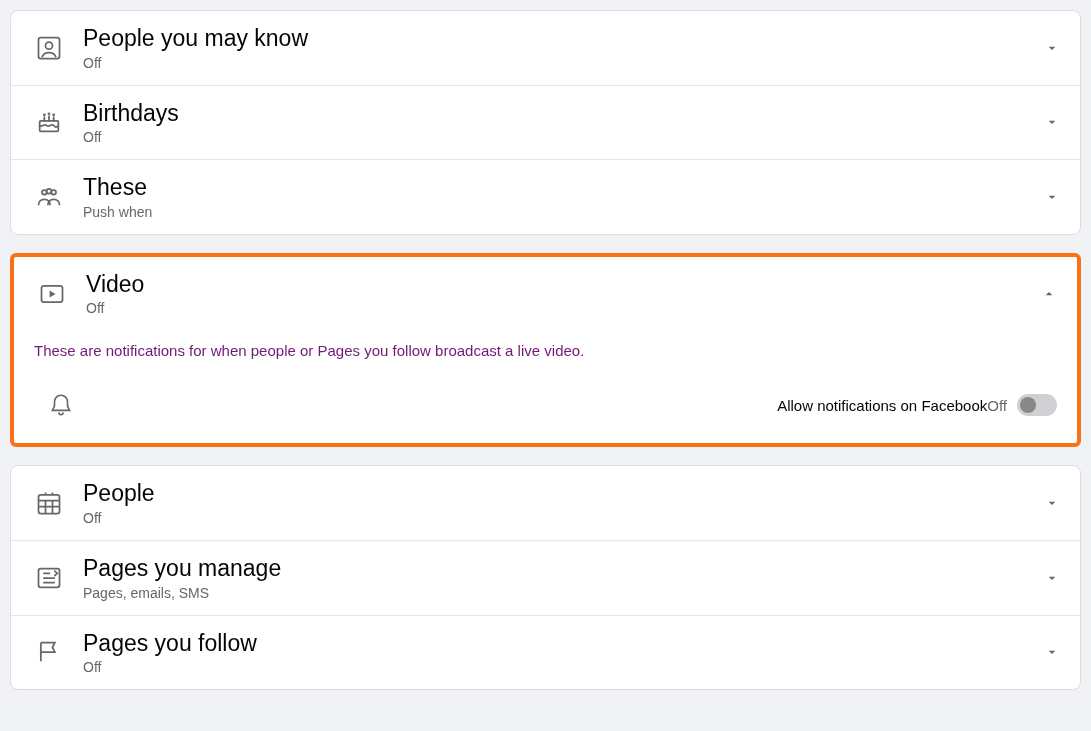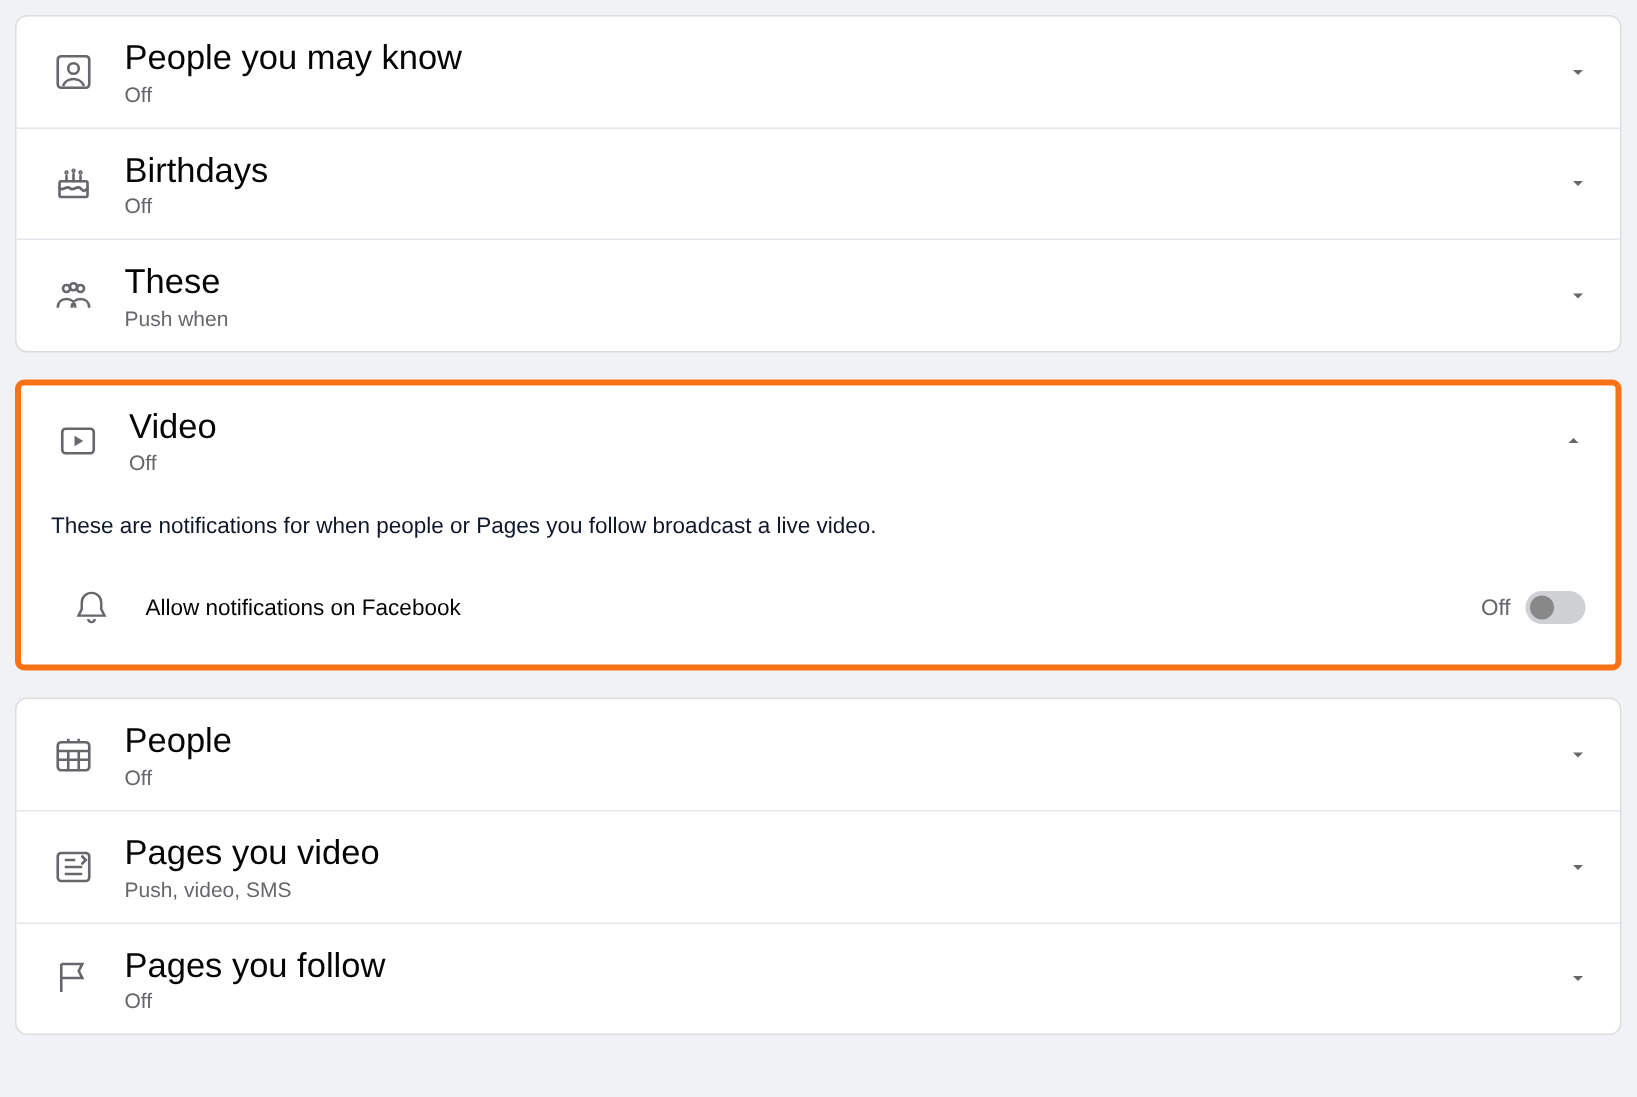--- a/index.html
+++ b/index.html
@@ -69,28 +69,29 @@
       display: flex;
       align-items: center;
     }
     .chevron svg {
       width: 16px;
       height: 16px;
       fill: #65676b;
     }
     .description {
       font-size: 15px;
-      color: #0f172a;
+      color: #701a75;
       padding: 10px 20px 18px 20px;
       line-height: 1.4;
     }
     .toggle-row {
       display: flex;
       align-items: center;
       padding: 10px 20px 22px 31px;
+      text-align: right;
     }
     .bell-icon {
       width: 32px;
       height: 32px;
       display: flex;
       align-items: center;
       justify-content: center;
       margin-right: 20px;
     }
     .bell-icon svg {
@@ -248,22 +249,22 @@
 
   <div class="setting-row">
     <div class="setting-icon">
       <svg viewBox="0 0 24 24">
           <rect x="3" y="4" width="18" height="16" rx="2"></rect>
           <path d="M7 8h6M7 12h10M7 16h10"></path>
           <path d="M17 6l2 2-2 2" stroke-linecap="round"></path>
         </svg>
     </div>
     <div class="setting-text">
-      <div class="setting-title">Pages you video</div>
-      <div class="setting-status">Push, video, SMS</div>
+      <div class="setting-title">Pages you manage</div>
+      <div class="setting-status">Pages, emails, SMS</div>
     </div>
     <div class="chevron">
       <svg viewBox="0 0 24 24">
           <path d="M7 10l5 5 5-5z"></path>
         </svg>
     </div>
   </div>
 
   <div class="setting-row">
     <div class="setting-icon">

